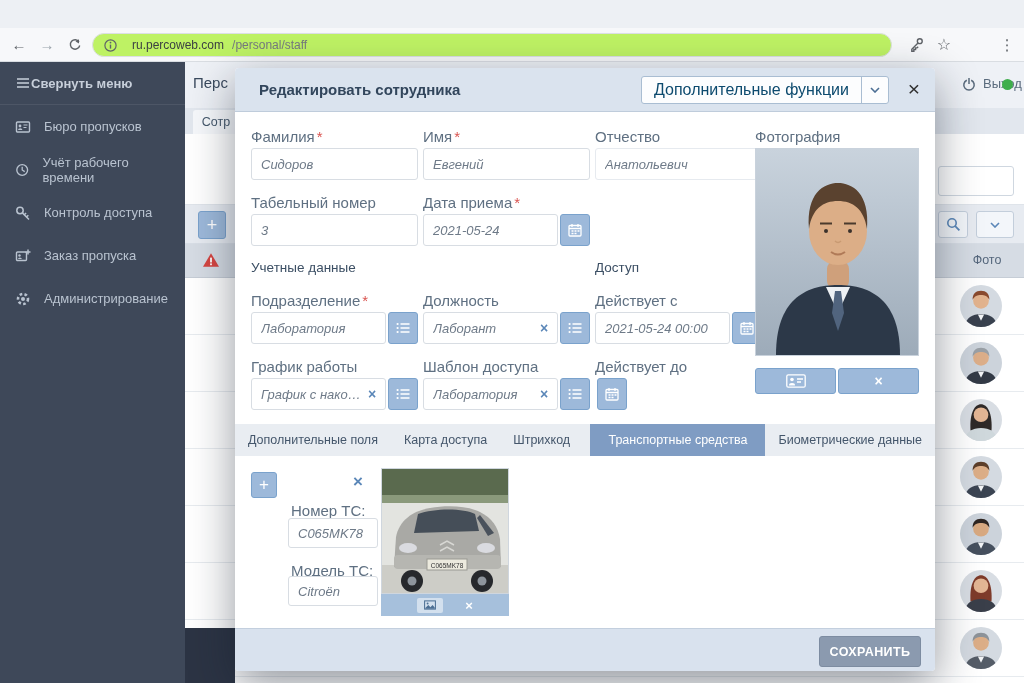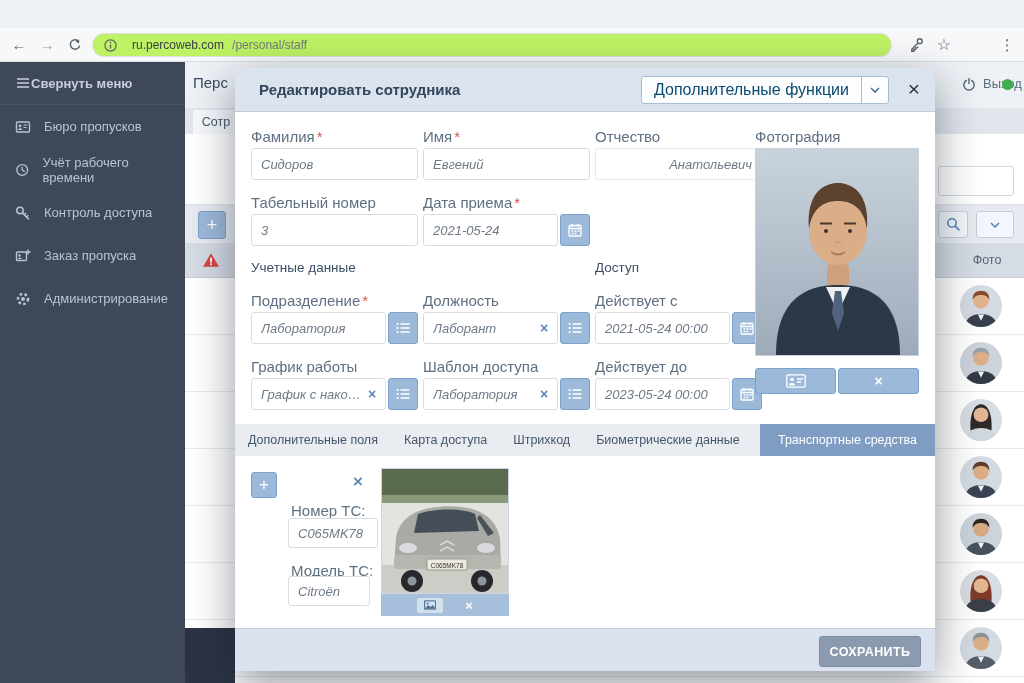--- a/index.html
+++ b/index.html
@@ -318,21 +318,21 @@
         <span class="box">
           <span class="val">Сидоров</span>
         </span>
       </div>
     <div class="combo" style="left:188px;top:80px;width:167px;">
         <span class="box">
           <span class="val">Евгений</span>
         </span>
       </div>
     <div class="combo" style="left:360px;top:80px;width:167px;">
-        <span class="box" style="border-color:#e6eaef;text-align:right;">
+        <span class="box" style="border-color:#e6eaef;">
           <span class="val">Анатольевич</span>
         </span>
       </div>
 
     <span class="lbl" style="left:16px;top:126px;">Табельный номер</span>
     <span class="lbl" style="left:188px;top:126px;"><span>Дата приема</span><span class="req">*</span></span>
     <div class="combo" style="left:16px;top:146px;width:167px;">
         <span class="box">
           <span class="val">3</span>
         </span>
@@ -421,23 +421,20 @@
       <span class="ibtn">
           <svg width="14" height="12" viewBox="0 0 14 12">
             <circle cx="1.6" cy="2" r="1.1" fill="#fff"></circle>
             <circle cx="1.6" cy="6" r="1.1" fill="#fff"></circle>
             <circle cx="1.6" cy="10" r="1.1" fill="#fff"></circle>
             <path d="M4.5,2 h9 M4.5,6 h9 M4.5,10 h9" stroke="#fff" stroke-width="1.5"></path>
           </svg>
         </span>
     </div>
     <div class="combo" style="left:360px;top:310px;width:167px;">
-      <span class="box">
-          <span class="val">2023-05-24 00:00</span>
-        </span>
       <span class="ibtn">
           <svg width="14" height="14" viewBox="0 0 14 14">
             <rect x="1" y="2.5" width="12" height="10.5" rx="1" fill="none" stroke="#fff" stroke-width="1.3"></rect>
             <path d="M4,1 v3 M10,1 v3 M1,5.5 h12" stroke="#fff" stroke-width="1.3"></path>
             <path d="M3.5,8 h2 M6.5,8 h2 M9.5,8 h2 M3.5,10.5 h2 M6.5,10.5 h2" stroke="#fff" stroke-width="1.3"></path>
           </svg>
         </span>
     </div>
 
     <div class="m-photo">
@@ -473,36 +470,36 @@
       </span>
       <span class="pb">
           <span>×</span>
         </span>
     </div>
 
     <div class="m-tabs">
       <span class="m-tab">Дополнительные поля</span>
       <span class="m-tab">Карта доступа</span>
       <span class="m-tab">Штрихкод</span>
+      <span class="m-tab active">Транспортные средства</span>
       <span class="m-tab">Биометрические данные</span>
-      <span class="m-tab active">Транспортные средства</span>
     </div>
 
     <div class="blue-btn m-add">
         <span>+</span>
       </div>
     <span class="v-close">×</span>
     <span class="lbl" style="left:56px;top:434px;">Номер ТС:</span>
     <div class="combo" style="left:53px;top:450px;width:90px;height:30px;">
         <span class="box">
           <span class="val">C065MK78</span>
         </span>
       </div>
     <span class="lbl" style="left:56px;top:494px;">Модель ТС:</span>
-    <div class="combo" style="left:53px;top:508px;width:82px;height:30px;">
+    <div class="combo" style="left:53px;top:508px;width:90px;height:30px;">
         <span class="box">
           <span class="val">Citroën</span>
         </span>
       </div>
 
     <div class="v-photo">
       <svg width="128" height="126" viewBox="0 0 128 126">
         <rect width="128" height="126" fill="#e3e4e0"></rect>
         <rect width="128" height="26" fill="#5a6a4e"></rect>
         <rect y="26" width="128" height="8" fill="#8a997b"></rect>

